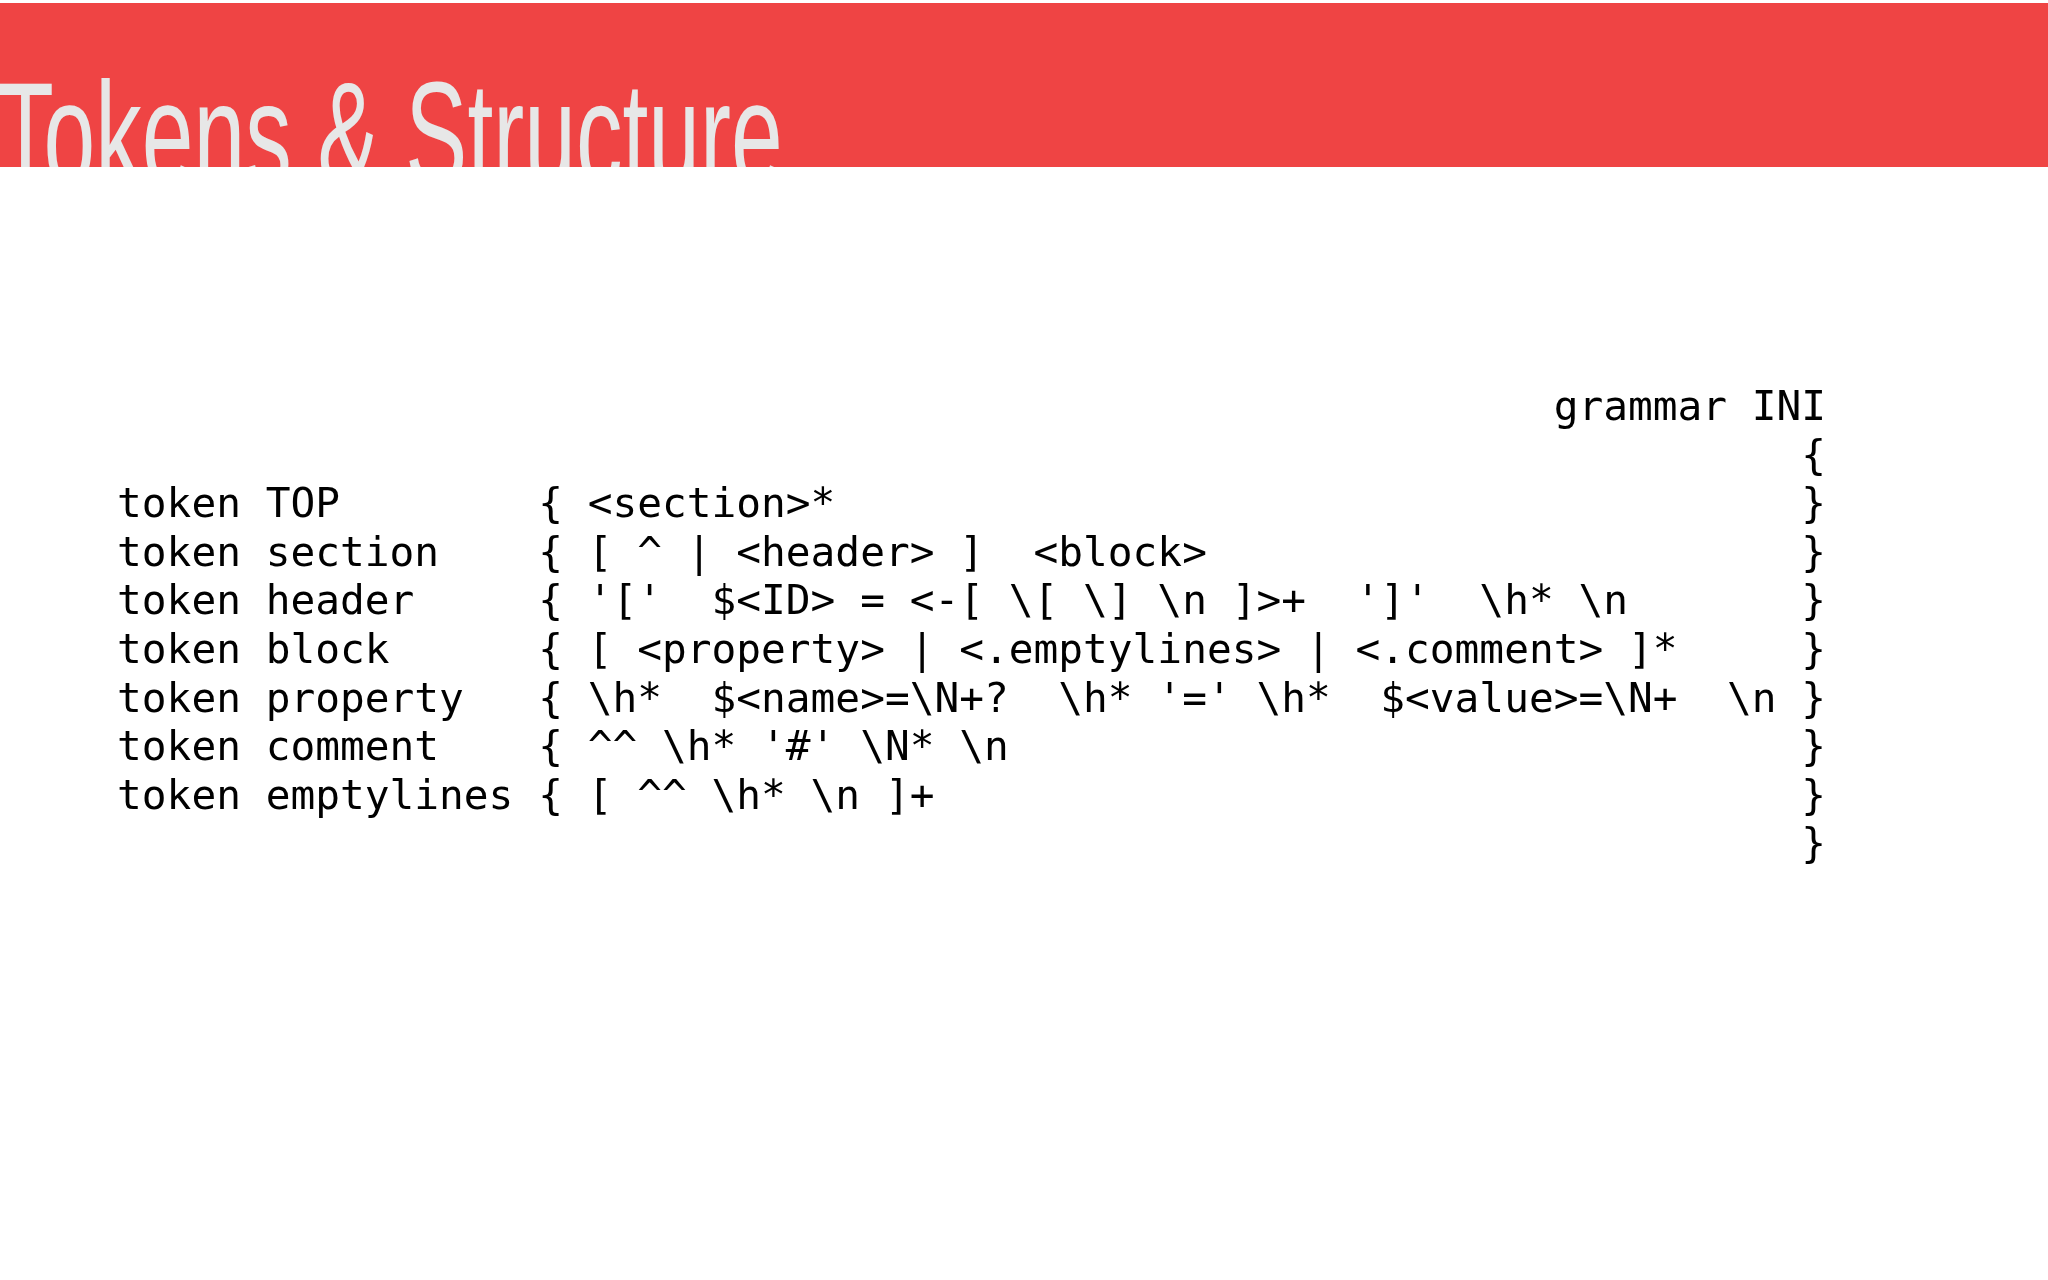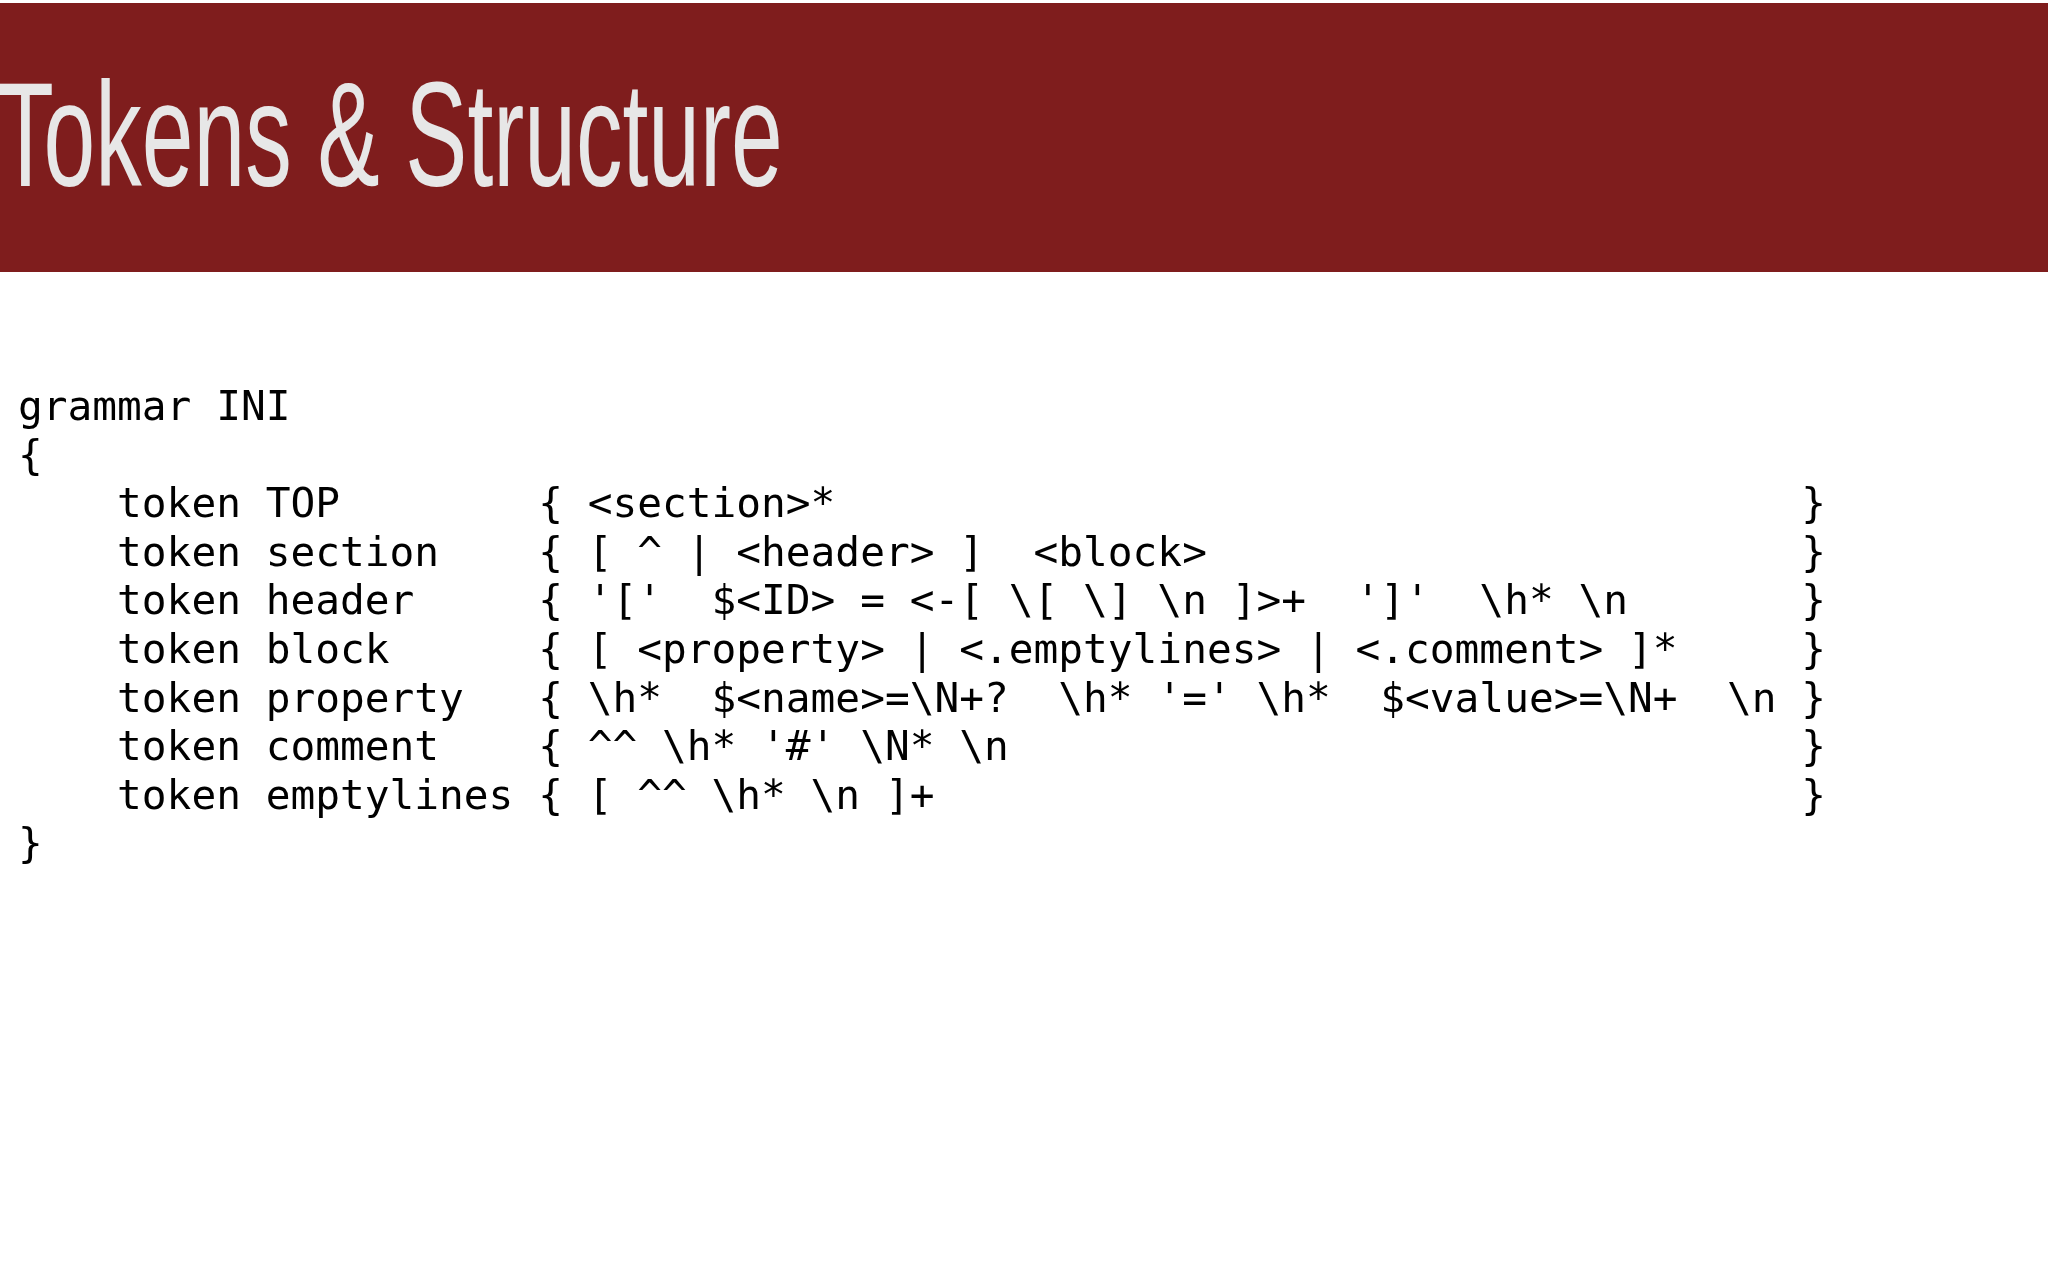--- a/index.html
+++ b/index.html
@@ -12,22 +12,22 @@
     height: 1280px;
     background: #ffffff;
     overflow: hidden;
     font-family: "Liberation Sans", sans-serif;
   }
   .topbar {
     position: absolute;
     left: 0;
     top: 3px;
     width: 2048px;
-    height: 269px;
-    background: #7f1d1d;
+    height: 164px;
+    background: #ef4444;
     overflow: hidden;
   }
   .slide-title {
     position: absolute;
     left: -3px;
     top: 47px; 
     margin: 0;
     font-family: "Liberation Sans", sans-serif;
     font-weight: 400;
     font-size: 93px;
@@ -43,20 +43,21 @@
     left: 18px;
     top: 382px;
     margin: 0;
     padding: 0;
     font-family: "DejaVu Sans Mono", "Liberation Mono", monospace;
     font-size: 41.15px;
     line-height: 48.6px;
     color: #000000;
     white-space: pre;
     tab-size: 4;
+    text-align: right;
   }
 </style>
 </head>
 <body>
 
 <header class="topbar">
   <h1 class="slide-title">Tokens &amp; Structure</h1>
 </header>
 
 <main>

